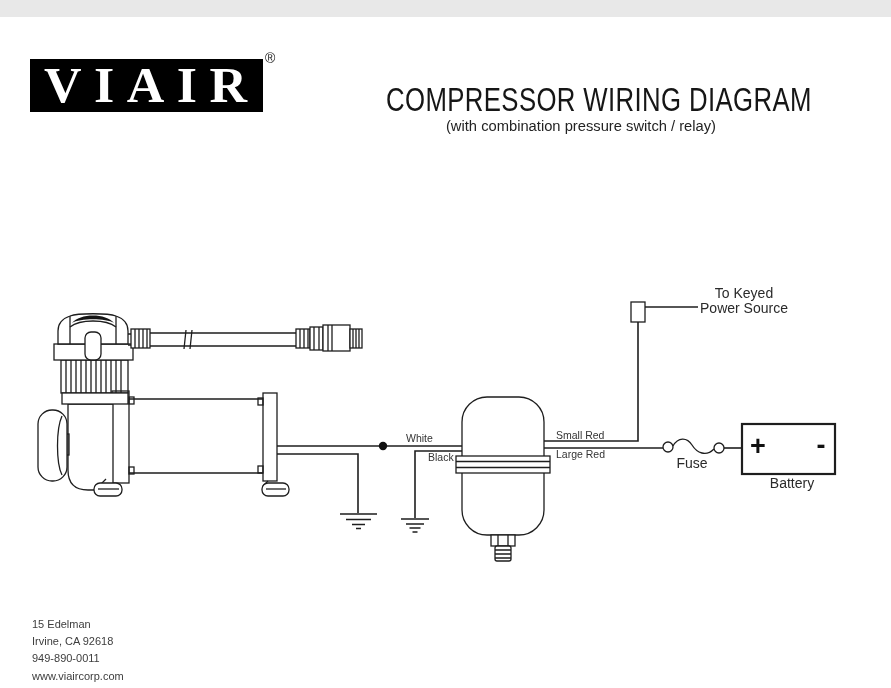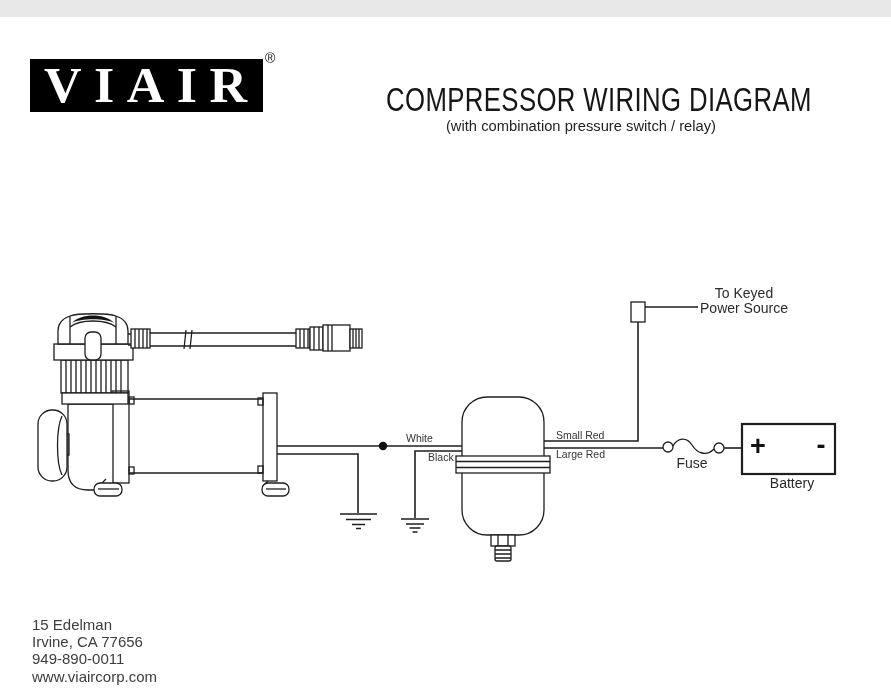--- a/index.html
+++ b/index.html
@@ -40,21 +40,21 @@
   #diagram-svg{position:absolute;left:0;top:0;}
   .line{stroke:#1e1e1e;fill:none;stroke-width:1.3px;}
   .fillwhite{fill:#ffffff;}
   .wire{stroke:#1e1e1e;fill:none;stroke-width:1.6px;}
   .thick{stroke-width:2.2px;}
   .svg-label{fill:#333;font-size:10.5px;font-family:"Liberation Sans","DejaVu Sans",sans-serif;}
   .svg-label-md{fill:#2a2a2a;font-size:14px;font-family:"Liberation Sans","DejaVu Sans",sans-serif;}
   .svg-terminal{fill:#111;font-size:27px;font-weight:bold;font-family:"Liberation Sans","DejaVu Sans",sans-serif;}
   
   #footer-address{
-    position:absolute;left:32px;top:599px;font-size:15px;line-height:17.2px;color:#3d3d3d;
+    position:absolute;left:32px;top:599px;font-size:11px;line-height:17.2px;color:#3d3d3d;
   }
   #revision{
     position:absolute;right:29px;top:678px;font-size:15px;color:#9c9c9c;
   }
 </style>
 </head>
 <body>
 
 <div id="page">
 
@@ -172,19 +172,19 @@
     <text class="svg-label" x="556" y="422">Small Red</text>
     <text class="svg-label" x="556" y="441">Large Red</text>
     <text class="svg-label-md" x="692" y="451" text-anchor="middle">Fuse</text>
     <text class="svg-label-md" x="792" y="471" text-anchor="middle">Battery</text>
     <text class="svg-label-md" x="744" y="281" text-anchor="middle" font-size="13.5">To Keyed</text>
     <text class="svg-label-md" x="744" y="296" text-anchor="middle" font-size="13.5">Power Source</text>
   </svg>
 
   <div id="footer-address">
     <div>15 Edelman</div>
-    <div>Irvine, CA 77656</div>
+    <div>Irvine, CA 92618</div>
     <div>949-890-0011</div>
     <div>www.viaircorp.com</div>
   </div>
   <div id="revision">Rev.1</div>
 
 </div>
 
 </body></html>

